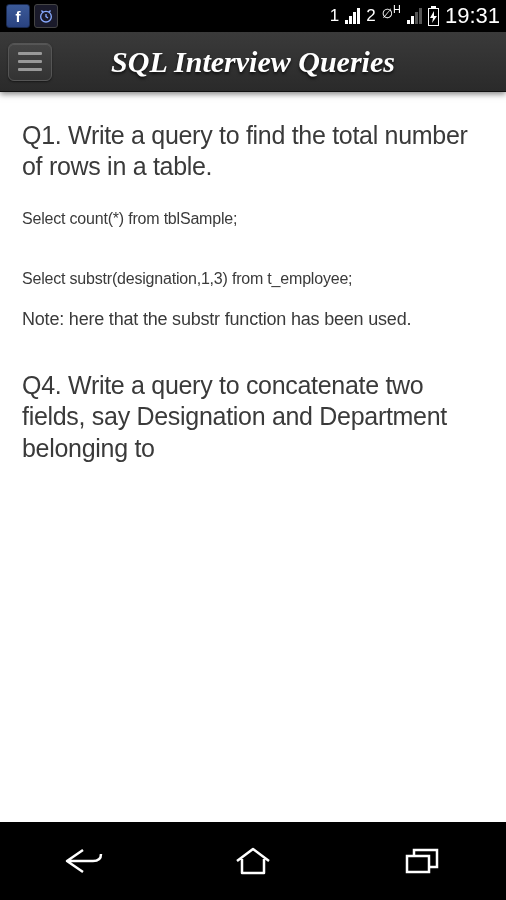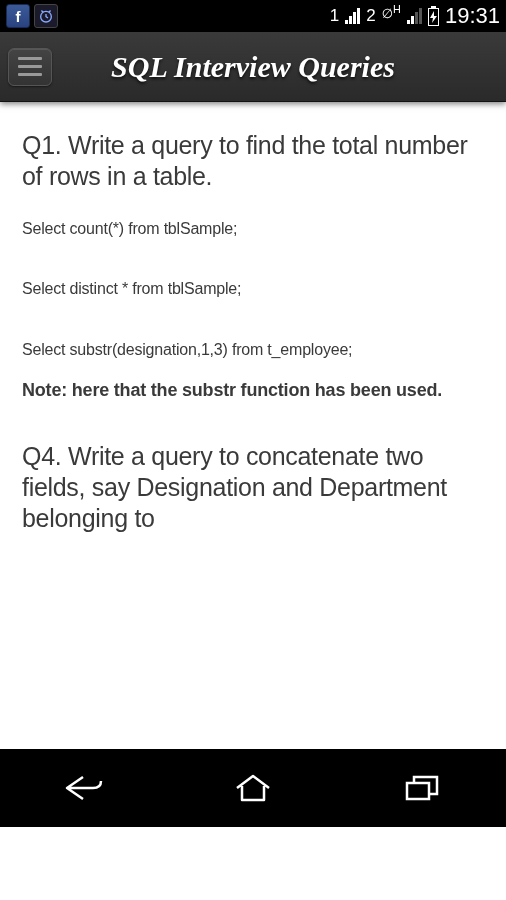--- a/index.html
+++ b/index.html
@@ -27,21 +27,21 @@
   .signal { display:inline-flex; align-items:flex-end; gap:1px; height:16px;}
   .signal span { width:3px; background:#fff; }
   .signal span:nth-child(1){height:4px} .signal span:nth-child(2){height:8px}
   .signal span:nth-child(3){height:12px} .signal span:nth-child(4){height:16px}
   .signal.dim span:nth-child(3), .signal.dim span:nth-child(4){ background:#555;}
   .battery-body { width:11px; height:18px; border:1px solid #fff; position:relative; display:flex; align-items:center; justify-content:center;}
   .battery-tip { width:5px; height:2px; background:#fff; margin:0 auto;}
   .battery-wrap { display:flex; flex-direction:column; align-items:center;}
   
   .app-header {
-    height: 70px;
+    height: 60px;
     background: linear-gradient(#3a3a3a, #2a2a2a);
     display: flex;
     align-items: center;
     padding: 0 8px;
     border-bottom: 1px solid #111;
     box-shadow: 0 2px 6px rgba(0,0,0,0.5);
     position: relative;
   }
   .menu-btn {
     width: 44px; height: 38px;
@@ -58,21 +58,21 @@
     color:#fff;
     font-family: 'Brush Script MT', cursive;
     font-style: italic;
     font-weight: bold;
     font-size: 30px;
     text-shadow: 0 2px 3px rgba(0,0,0,0.7);
     padding-right: 44px;
   }
   
   .content {
-    height: 647px;
+    height: 730px;
     background: #fff;
     padding: 28px 22px 0 22px;
     overflow: hidden;
     color: #3a3a3a;
   }
   .question {
     font-size: 25px;
     font-weight: 300;
     line-height: 1.25;
     margin-bottom: 26px;
@@ -83,21 +83,21 @@
   .answer {
     font-size: 16px;
     font-weight: 300;
     line-height: 1.3;
     margin-bottom: 40px;
     font-family: 'Helvetica Neue', Arial, sans-serif;
     letter-spacing: -0.2px;
   }
   .note {
     font-size: 18px;
-    font-weight: 700;
+    font-weight: 400;
     margin-bottom: 40px;
     font-family: 'Helvetica Neue', Arial, sans-serif;
     letter-spacing: -0.2px;
   }
   
   .nav-bar {
     height: 78px;
     background: #000;
     display: flex;
     align-items: center;
@@ -154,21 +154,20 @@
       <span></span>
       <span></span>
   </div>
   <div class="app-title">SQL Interview Queries</div>
 </div>
 
 <div class="content">
   <div class="question">Q1. Write a query to find the total number of rows in a table.</div>
   <div class="answer">Select count(*) from tblSample;</div>
 
-  <div class="answer">Select distinct * from tblSample;</div>
 
   <div class="answer" style="margin-bottom:19px;">Select substr(designation,1,3) from t_employee;</div>
   <div class="note">Note: here that the substr function has been used.</div>
 
   <div class="question">Q4. Write a query to concatenate two fields, say Designation and Department belonging to</div>
 </div>
 
 <div class="nav-bar">
   <div class="nav-btn">
     <svg width="42" height="30" viewBox="0 0 42 30">

